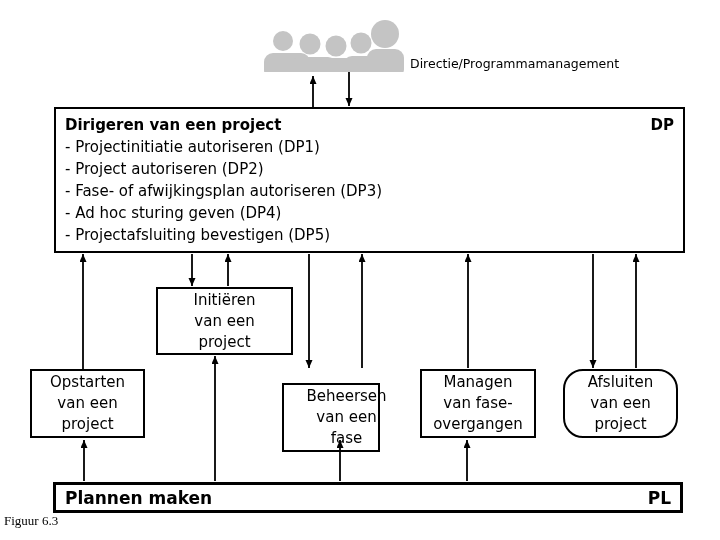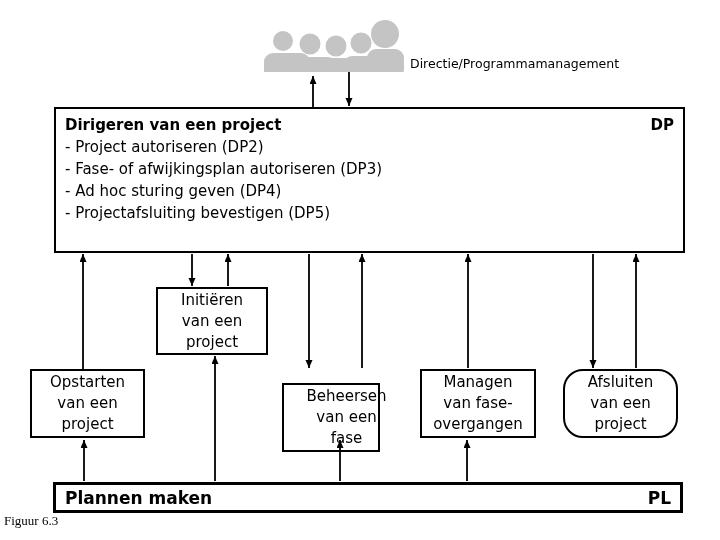--- a/index.html
+++ b/index.html
@@ -6,21 +6,21 @@
   #canvas{position:relative;width:720px;height:540px;background:#fff;overflow:hidden;
           font-family:"DejaVu Sans","Liberation Sans",sans-serif;color:#000;}
   .abs{position:absolute;box-sizing:border-box;}
   .top-label{left:410px;top:56px;font-size:12.5px;font-weight:normal;white-space:nowrap;}
   .dp-box{left:54px;top:107px;width:631px;height:146px;border:2px solid #000;background:#fff;
           padding:5px 9px 0 9px;font-size:15px;line-height:22px;}
   .dp-head{display:flex;justify-content:space-between;font-weight:bold;gap:20px;}
   .proc-box{border:2px solid #000;background:#fff;display:flex;flex-direction:column;
             justify-content:center;align-items:center;text-align:center;
             font-size:15px;line-height:21px;}
-  .init-box{left:156px;top:287px;width:112px;height:68px;}
+  .init-box{left:156px;top:287px;width:137px;height:68px;}
   .opst-box{left:30px;top:369px;width:115px;height:69px;}
   .beh-box{left:282px;top:383px;width:98px;height:69px;padding-left:31px;}
   .man-box{left:420px;top:369px;width:116px;height:69px;}
   .afs-box{left:563px;top:369px;width:115px;height:69px;border-radius:20px;}
   .plan-box{left:53px;top:482px;width:630px;height:31px;border:3px solid #000;background:#fff;
             display:flex;justify-content:space-between;align-items:center;
             padding:12px 9px;font-size:17px;font-weight:bold;}
   .caption{left:4px;top:513px;font-family:Liberation Serif, serif;font-size:13px;}
   svg.overlay{position:absolute;left:0;top:0;pointer-events:none;}
   svg line{stroke:#000;stroke-width:1.8;}
@@ -30,20 +30,21 @@
 
 <div id="canvas">
 
   <div class="abs top-label">Directie/Programmamanagement</div>
 
   <div class="abs dp-box">
     <div class="dp-head">
       <span>Dirigeren van een project</span>
       <span>DP</span>
     </div>
+    <div>- Projectinitiatie autoriseren (DP1)</div>
     <div>- Project autoriseren (DP2)</div>
     <div>- Fase- of afwijkingsplan autoriseren (DP3)</div>
     <div>- Ad hoc sturing geven (DP4)</div>
     <div>- Projectafsluiting bevestigen (DP5)</div>
   </div>
 
   <div class="abs proc-box init-box">
     <span>Initiëren</span>
     <span>van een</span>
     <span>project</span>

